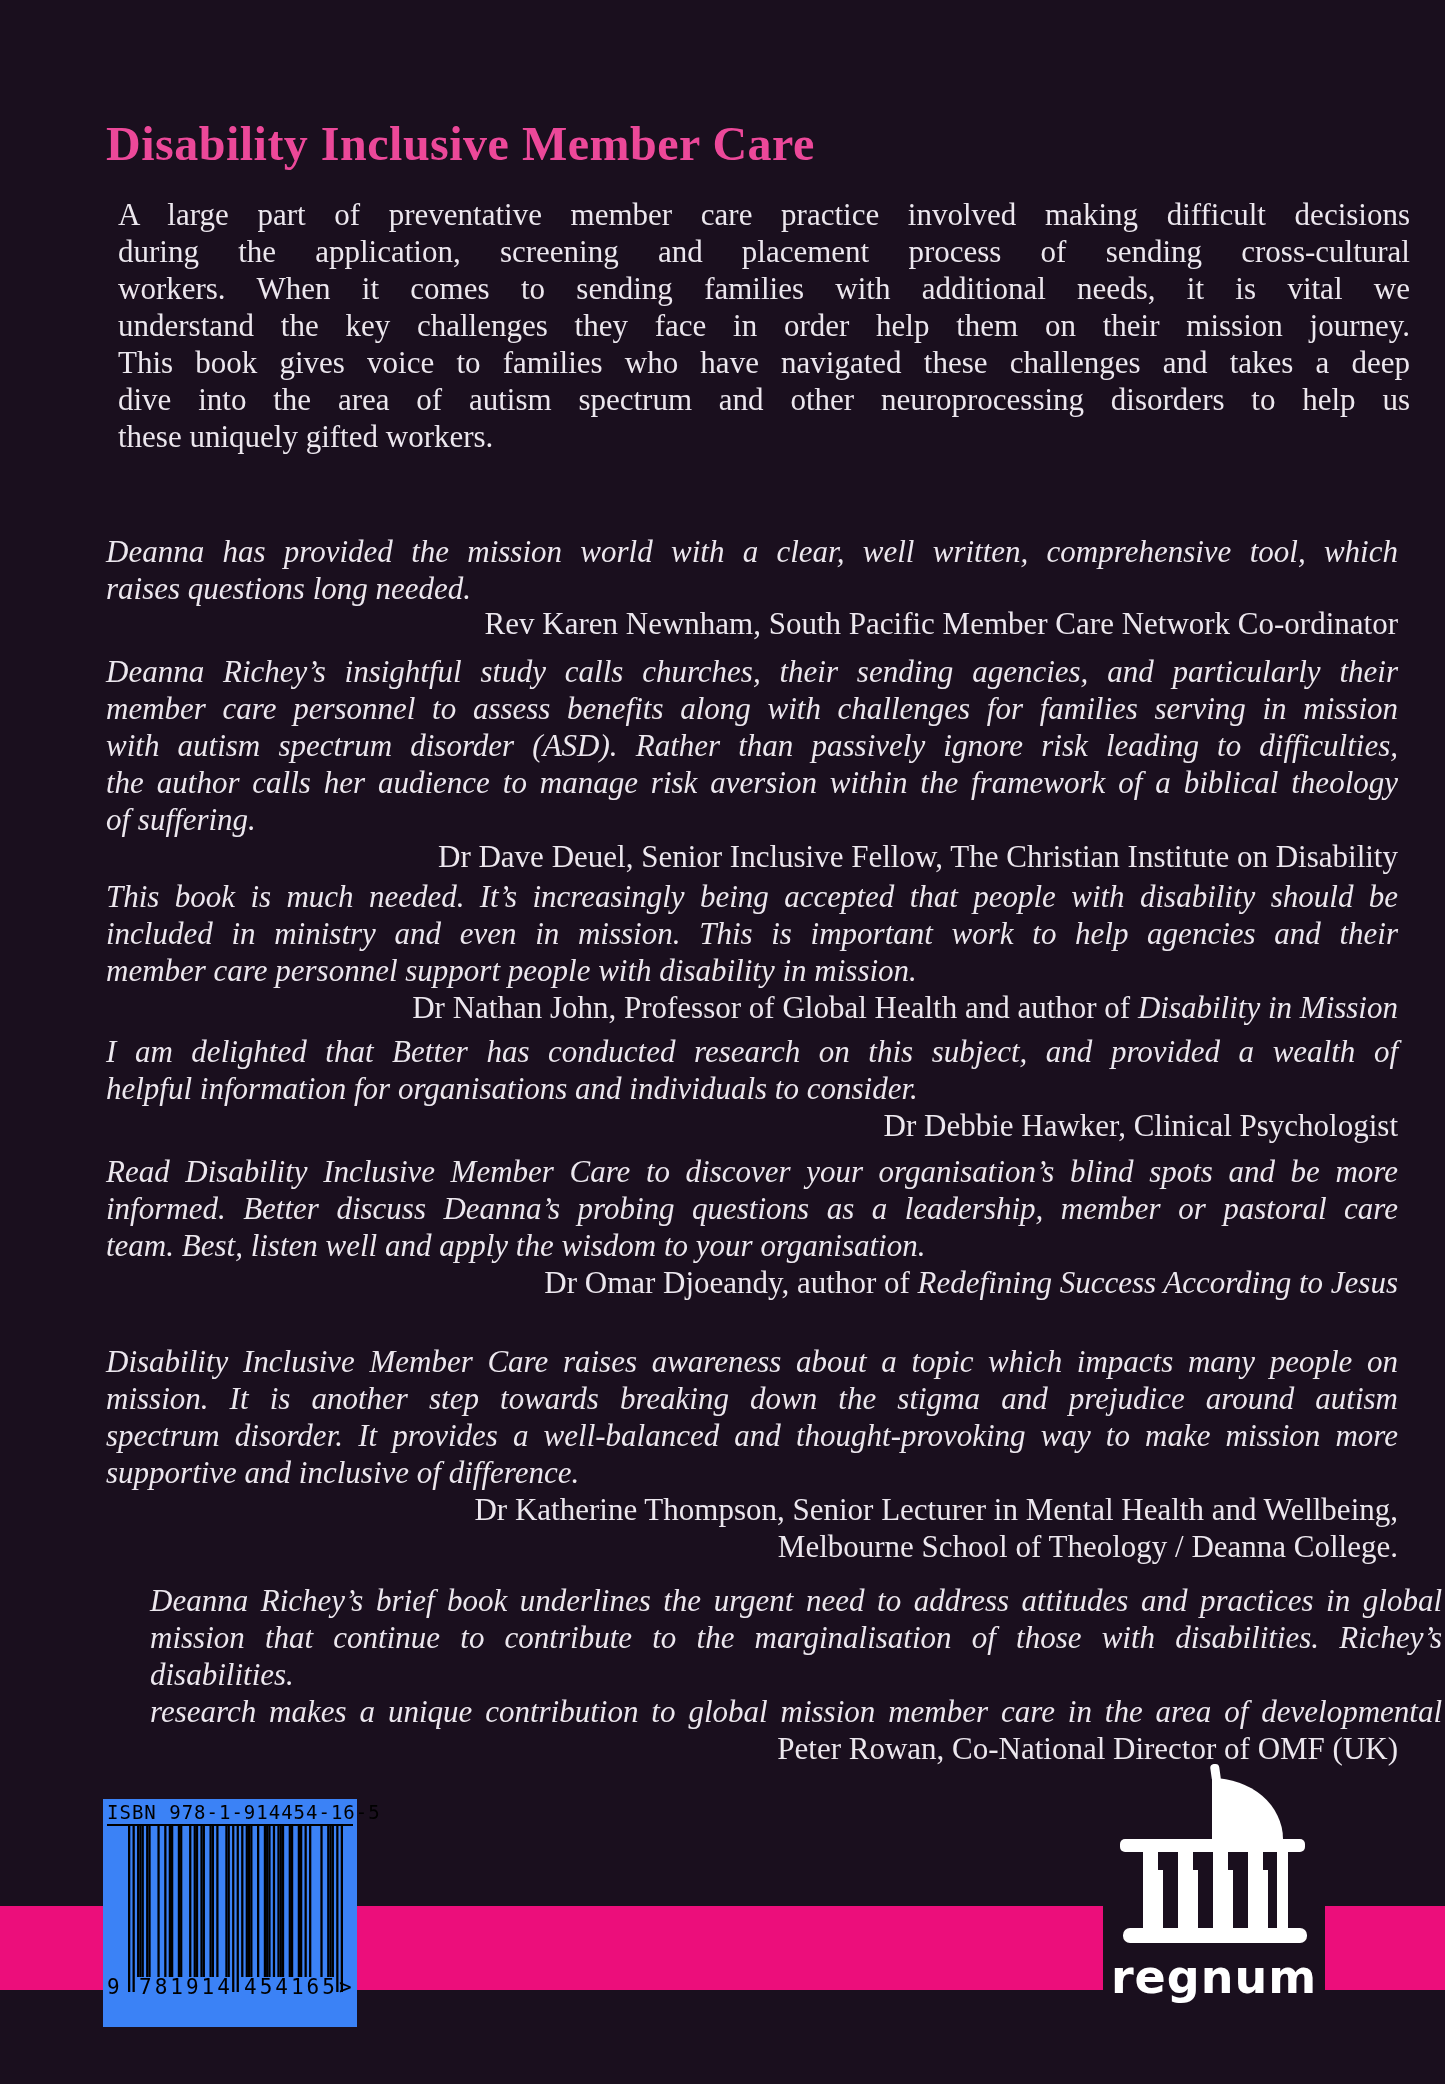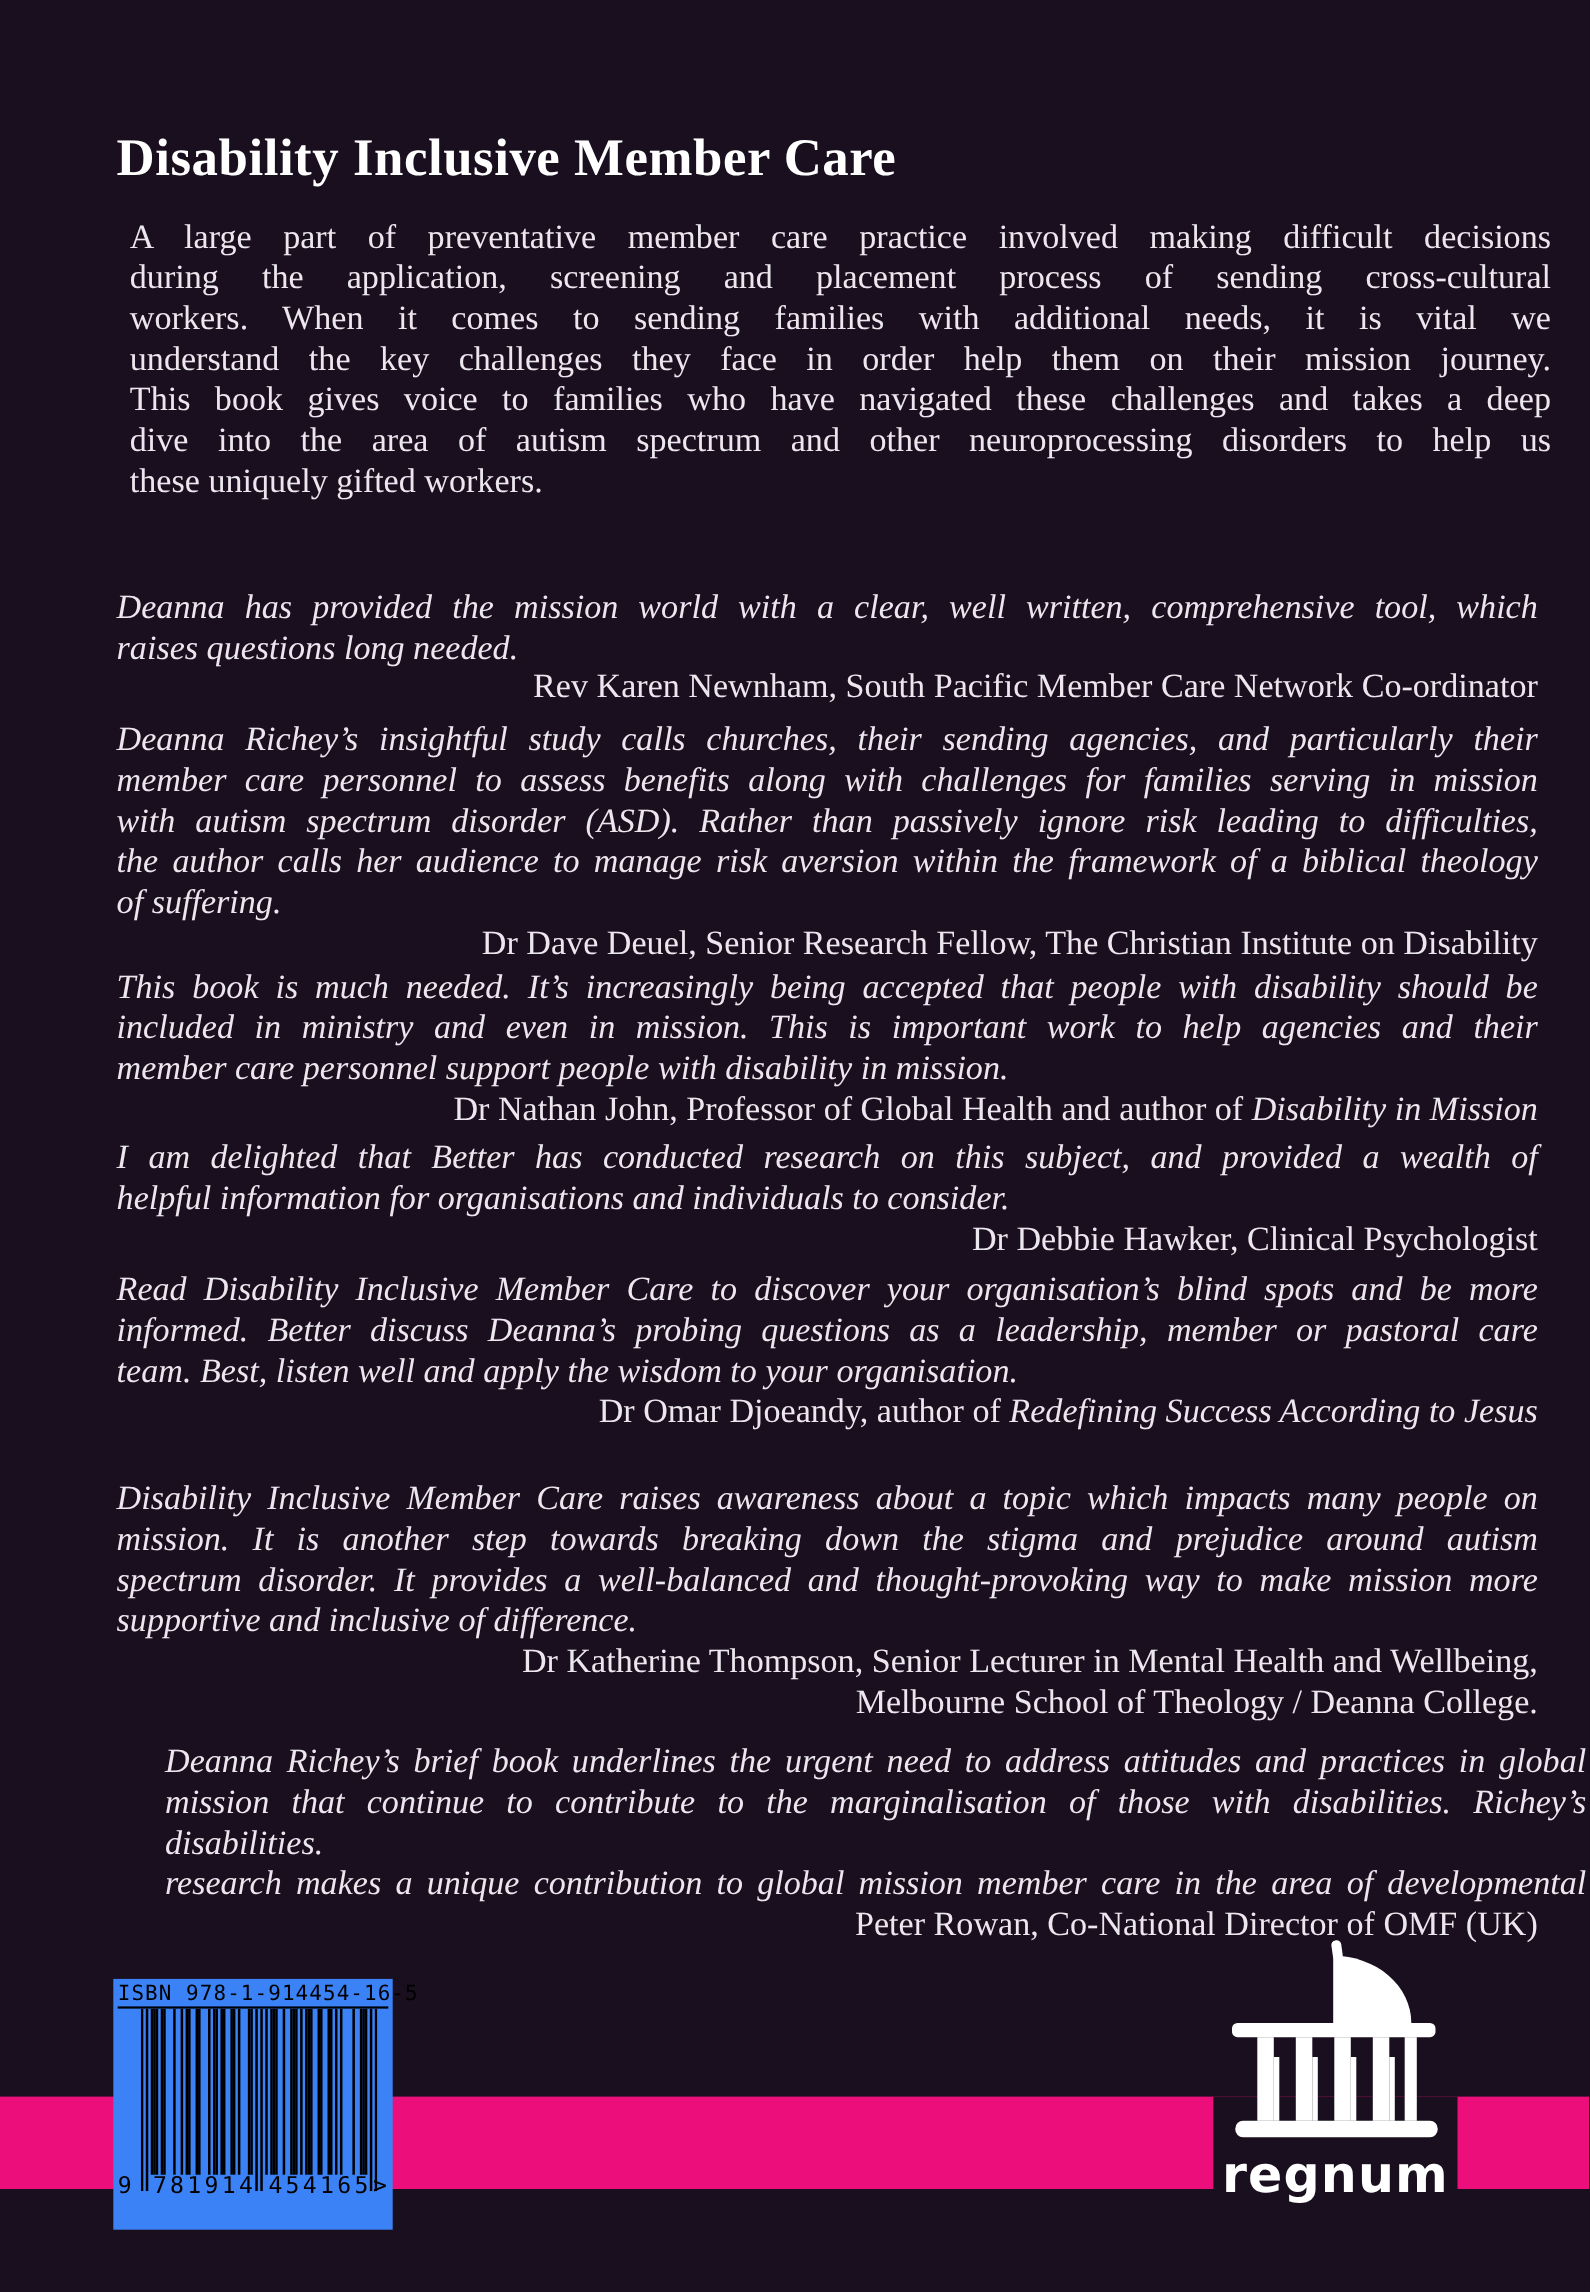--- a/index.html
+++ b/index.html
@@ -3,21 +3,21 @@
 <meta charset="utf-8">
 <style>
   html,body{margin:0;padding:0;background:#1a0f1e;}
   #cover{
     position:relative;width:1445px;height:2084px;background:#1a0f1e;overflow:hidden;
     font-family:"Liberation Serif", serif;color:#ece7ee;
   }
   .abs{position:absolute;}
   #book-title{
     left:106px;top:116px;width:1292px;
-    font-size:48px;font-weight:bold;color:#ffffff;letter-spacing:0.5px;
+    font-size:48px;font-weight:bold;color:#ec4899;letter-spacing:0.5px;
   }
   .textcol{left:106px;width:1292px;line-height:37px;font-size:31px;}
   .jline{text-align:justify;text-align-last:justify;white-space:normal;}
   .jline.last{text-align-last:left;}
   .quote .jline{font-style:italic;}
   .attr{text-align:right;font-style:normal;}
   .attr .btitle{font-style:italic;}
   
   #isbn-box{left:103px;top:1799px;width:254px;height:228px;background:#3b82f6;text-align:center;}
   #isbn-label{
@@ -68,21 +68,21 @@
         <div><span>Rev Karen Newnham, South Pacific Member Care Network Co-ordinator</span></div>
       </div>
       <div class="abs textcol quote" style="top: 653px;">
         <div class="jline">Deanna Richey’s insightful study calls churches, their sending agencies, and particularly their</div>
         <div class="jline">member care personnel to assess benefits along with challenges for families serving in mission</div>
         <div class="jline">with autism spectrum disorder (ASD). Rather than passively ignore risk leading to difficulties,</div>
         <div class="jline">the author calls her audience to manage risk aversion within the framework of a biblical theology</div>
         <div class="jline last">of suffering.</div>
       </div>
       <div class="abs textcol attr" style="top: 838px;">
-        <div><span>Dr Dave Deuel, Senior Research Fellow, The Christian Institute on Disability</span></div>
+        <div><span>Dr Dave Deuel, Senior Inclusive Fellow, The Christian Institute on Disability</span></div>
       </div>
       <div class="abs textcol quote" style="top: 878px;">
         <div class="jline">This book is much needed. It’s increasingly being accepted that people with disability should be</div>
         <div class="jline">included in ministry and even in mission. This is important work to help agencies and their</div>
         <div class="jline last">member care personnel support people with disability in mission.</div>
       </div>
       <div class="abs textcol attr" style="top: 989px;">
         <div><span>Dr Nathan John, Professor of Global Health and author of </span><span class="btitle">Disability in Mission</span></div>
       </div>
       <div class="abs textcol quote" style="top: 1033px;">

